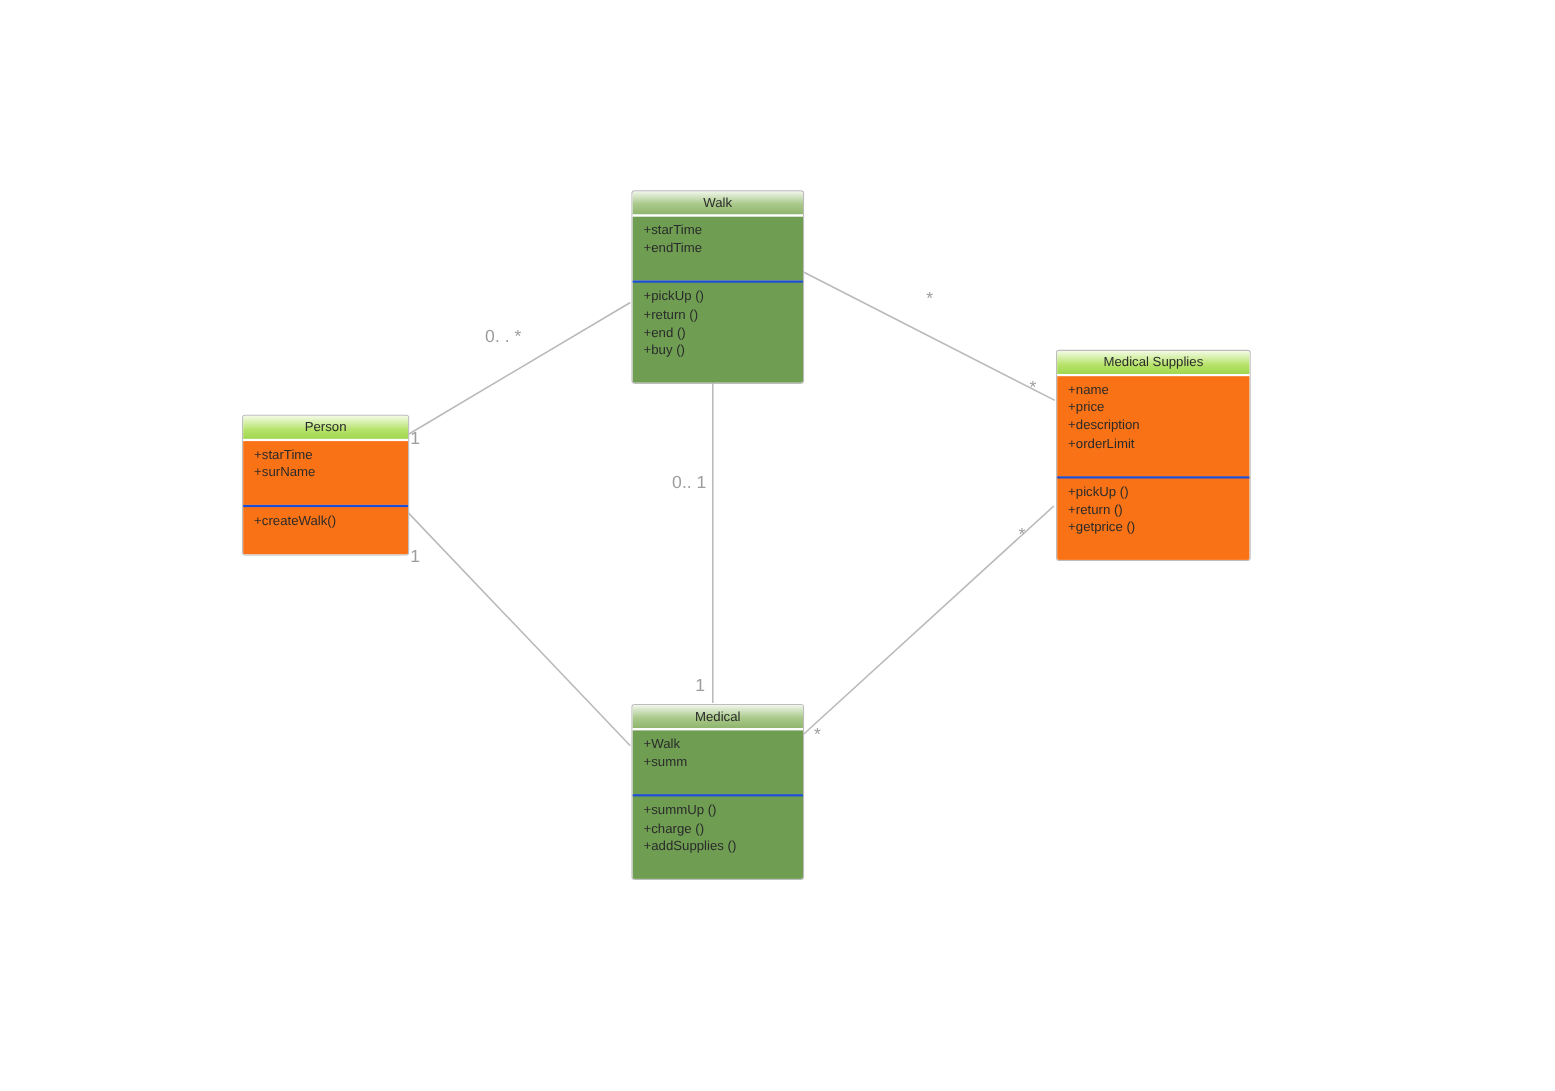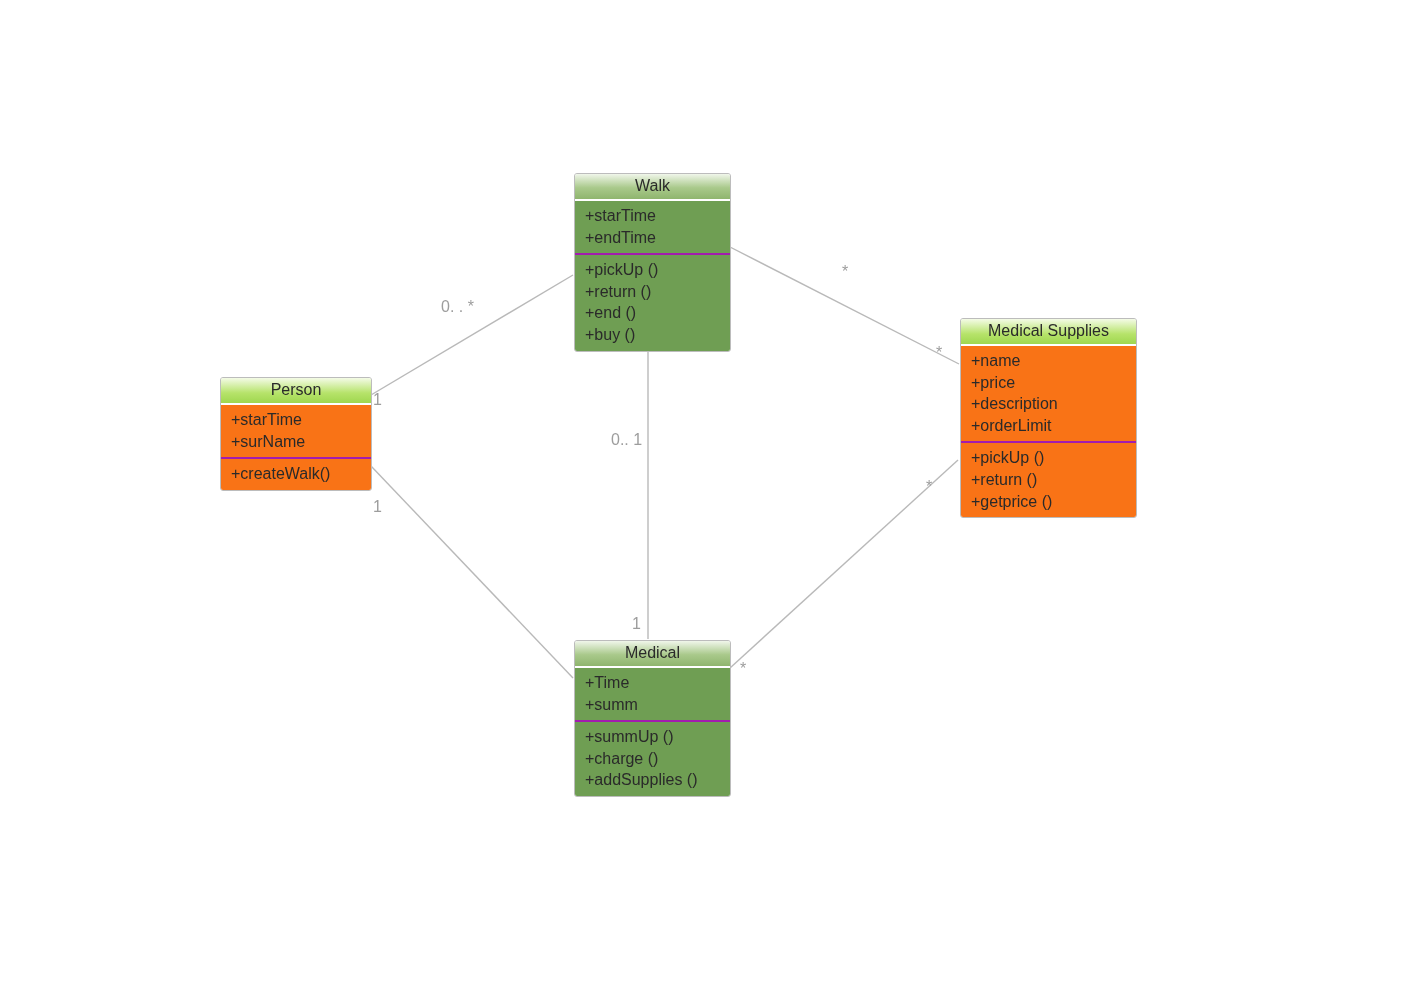--- a/index.html
+++ b/index.html
@@ -16,36 +16,36 @@
     position: relative;
     width: 1414px;
     height: 992px;
   }
   .class-box {
     position: absolute;
     border: 1px solid #bcbcbc;
     border-radius: 3px;
     overflow: hidden;
     box-shadow: 0 0 0 rgba(0,0,0,0);
-    font-size: 16px;
+    font-size: 12px;
   }
   .class-title {
     text-align: center;
     padding: 3px 8px 4px 8px;
     font-weight: 400;
     color: #2a2a2a;
     border-bottom: 2px solid #ffffff;
   }
   .class-section {
-    padding: 4px 10px 5px 10px;
+    padding: 4px 10px 22px 10px;
     color: #2a2a2a;
     line-height: 1.35;
   }
   .class-section + .class-section {
-    border-top: 2px solid #a21caf;
+    border-top: 2px solid #1d4ed8;
   }
   
   .green .class-title {
     background: linear-gradient(to bottom, #f4fbe6 0%, #b6e36a 60%, #9fd74f 100%);
   }
   .green .class-section {
     background: #f97316;
   }
   
   .green-dark .class-title {
@@ -124,21 +124,21 @@
     <div class="class-section">
       <div>+pickUp ()</div>
       <div>+return ()</div>
       <div>+getprice ()</div>
     </div>
   </div>
 
   <div class="class-box green-dark" style="left:574px; top:640px; width:155px;">
     <div class="class-title">Medical</div>
     <div class="class-section">
-      <div>+Time</div>
+      <div>+Walk</div>
       <div>+summ</div>
     </div>
     <div class="class-section">
       <div>+summUp ()</div>
       <div>+charge ()</div>
       <div>+addSupplies ()</div>
     </div>
   </div>
 
   <div class="label" style="left:373px; top:391px;">1</div>

